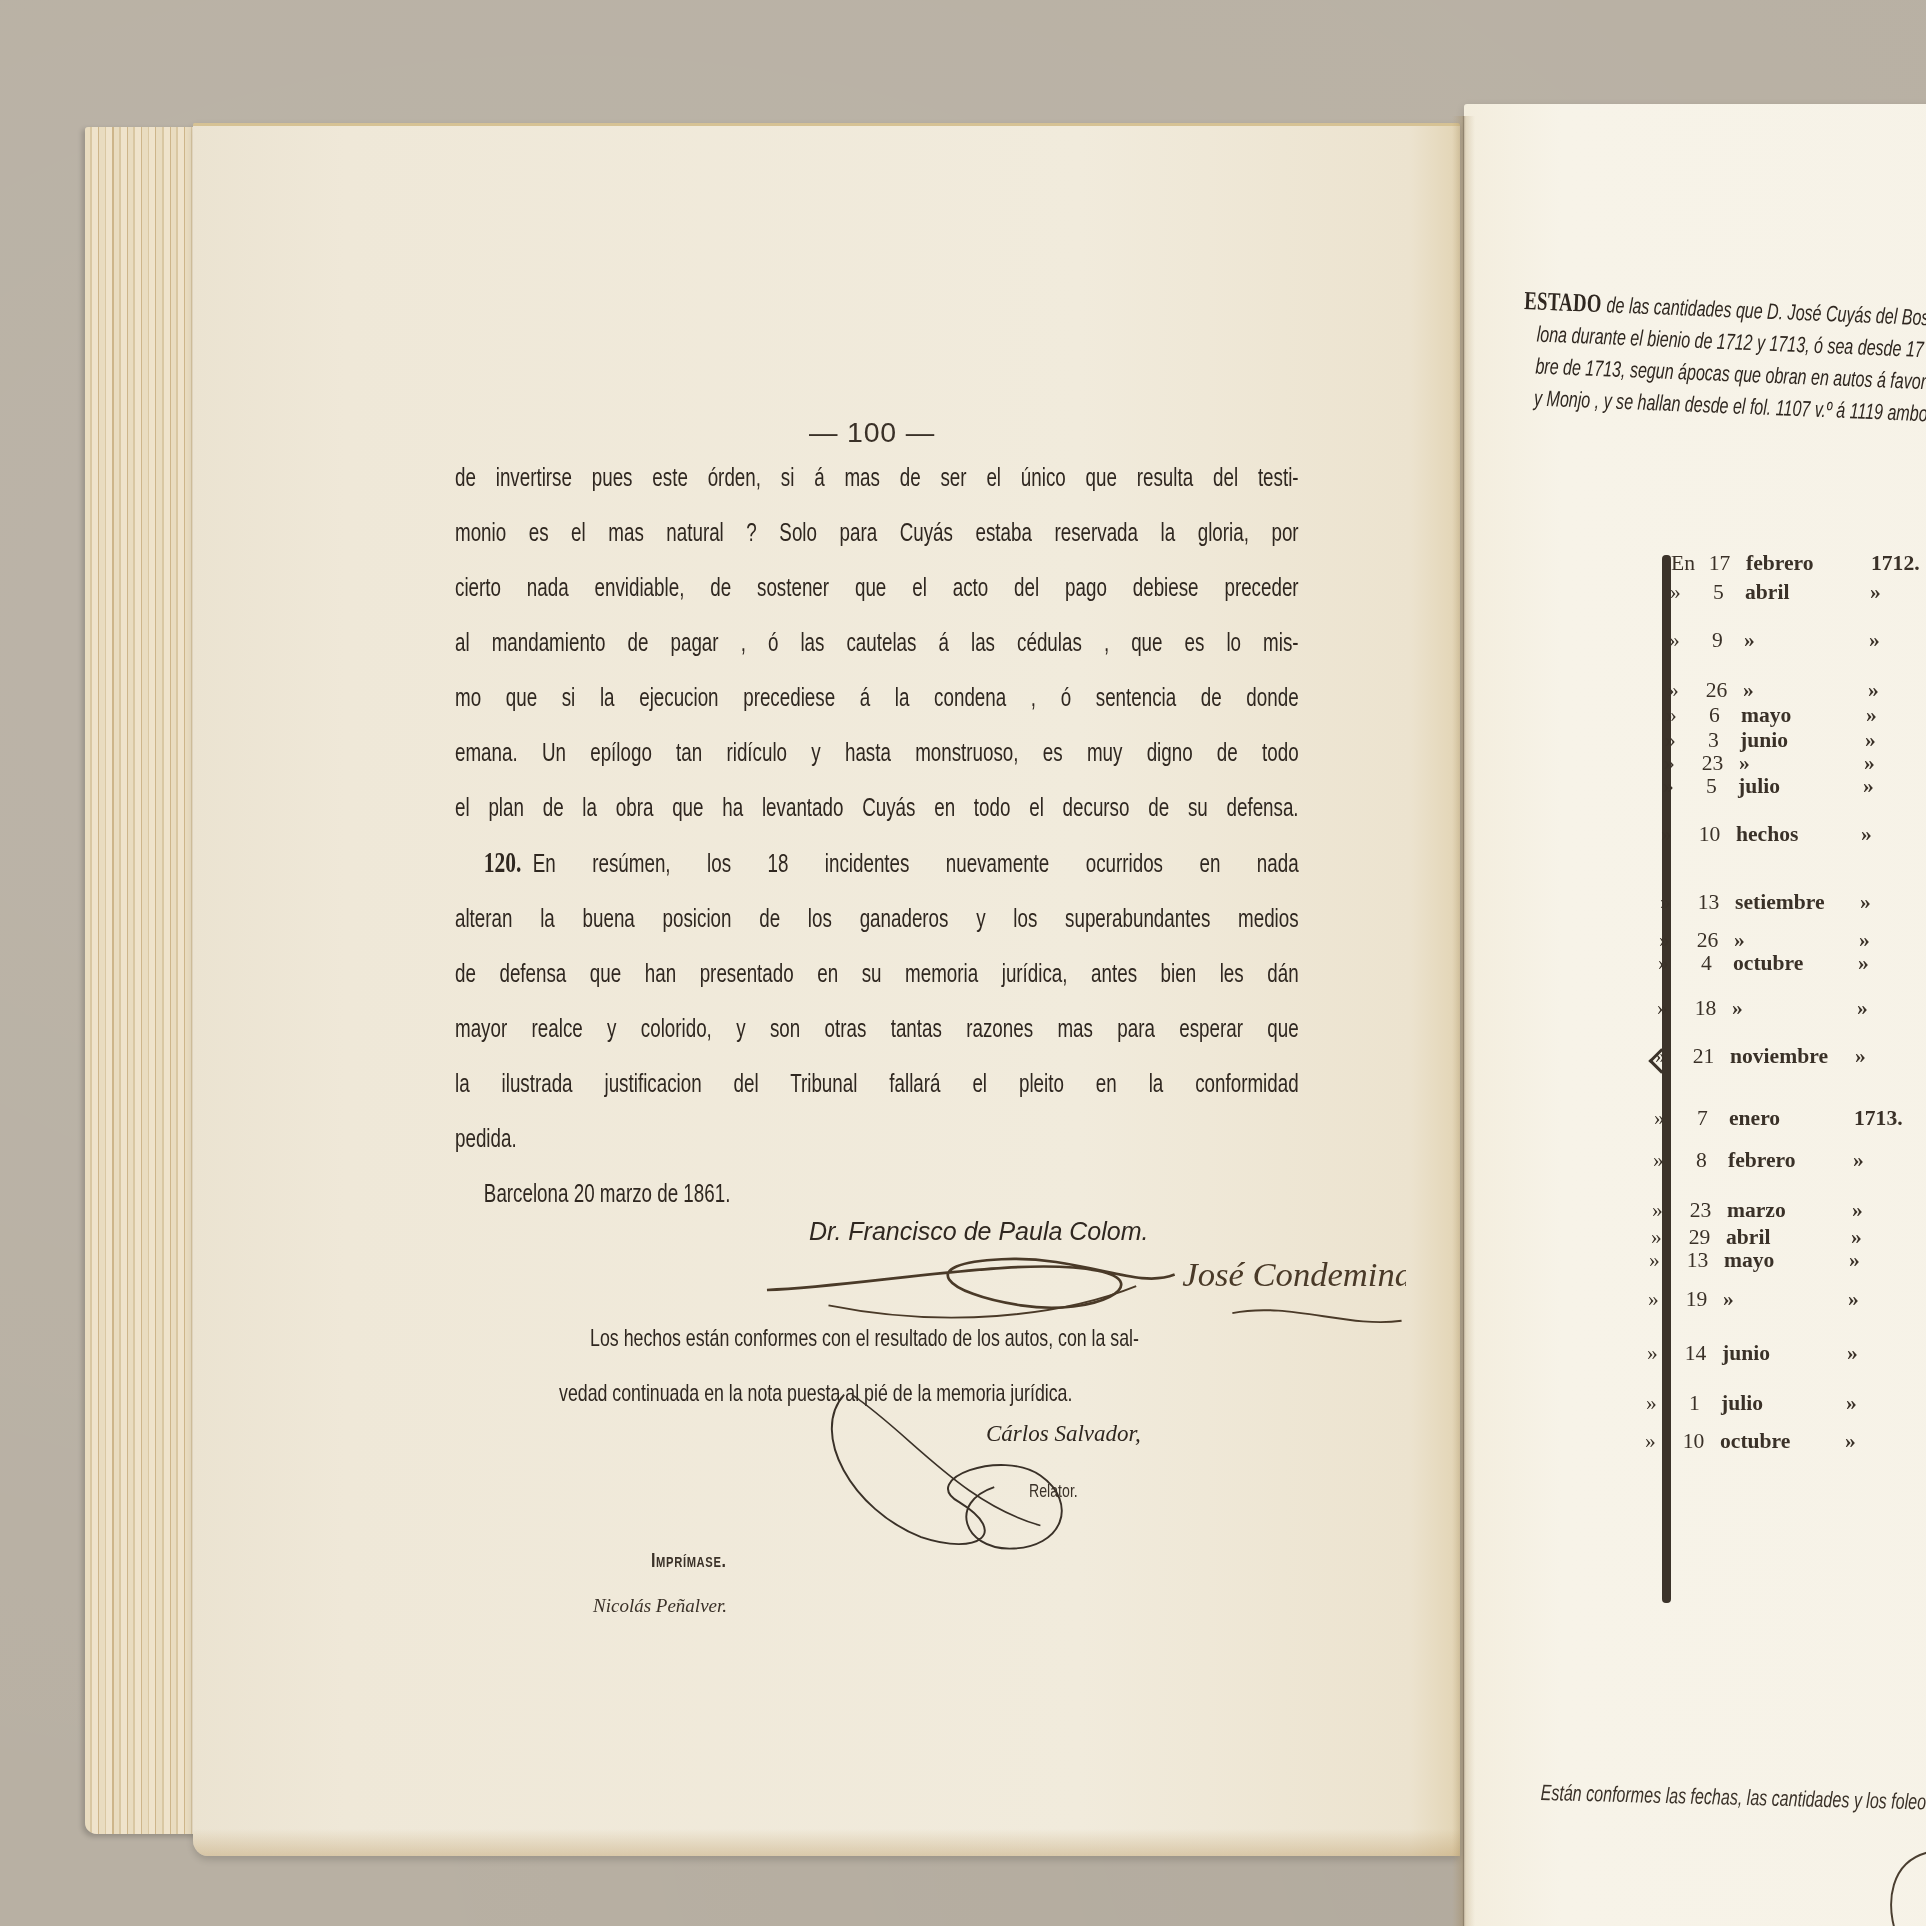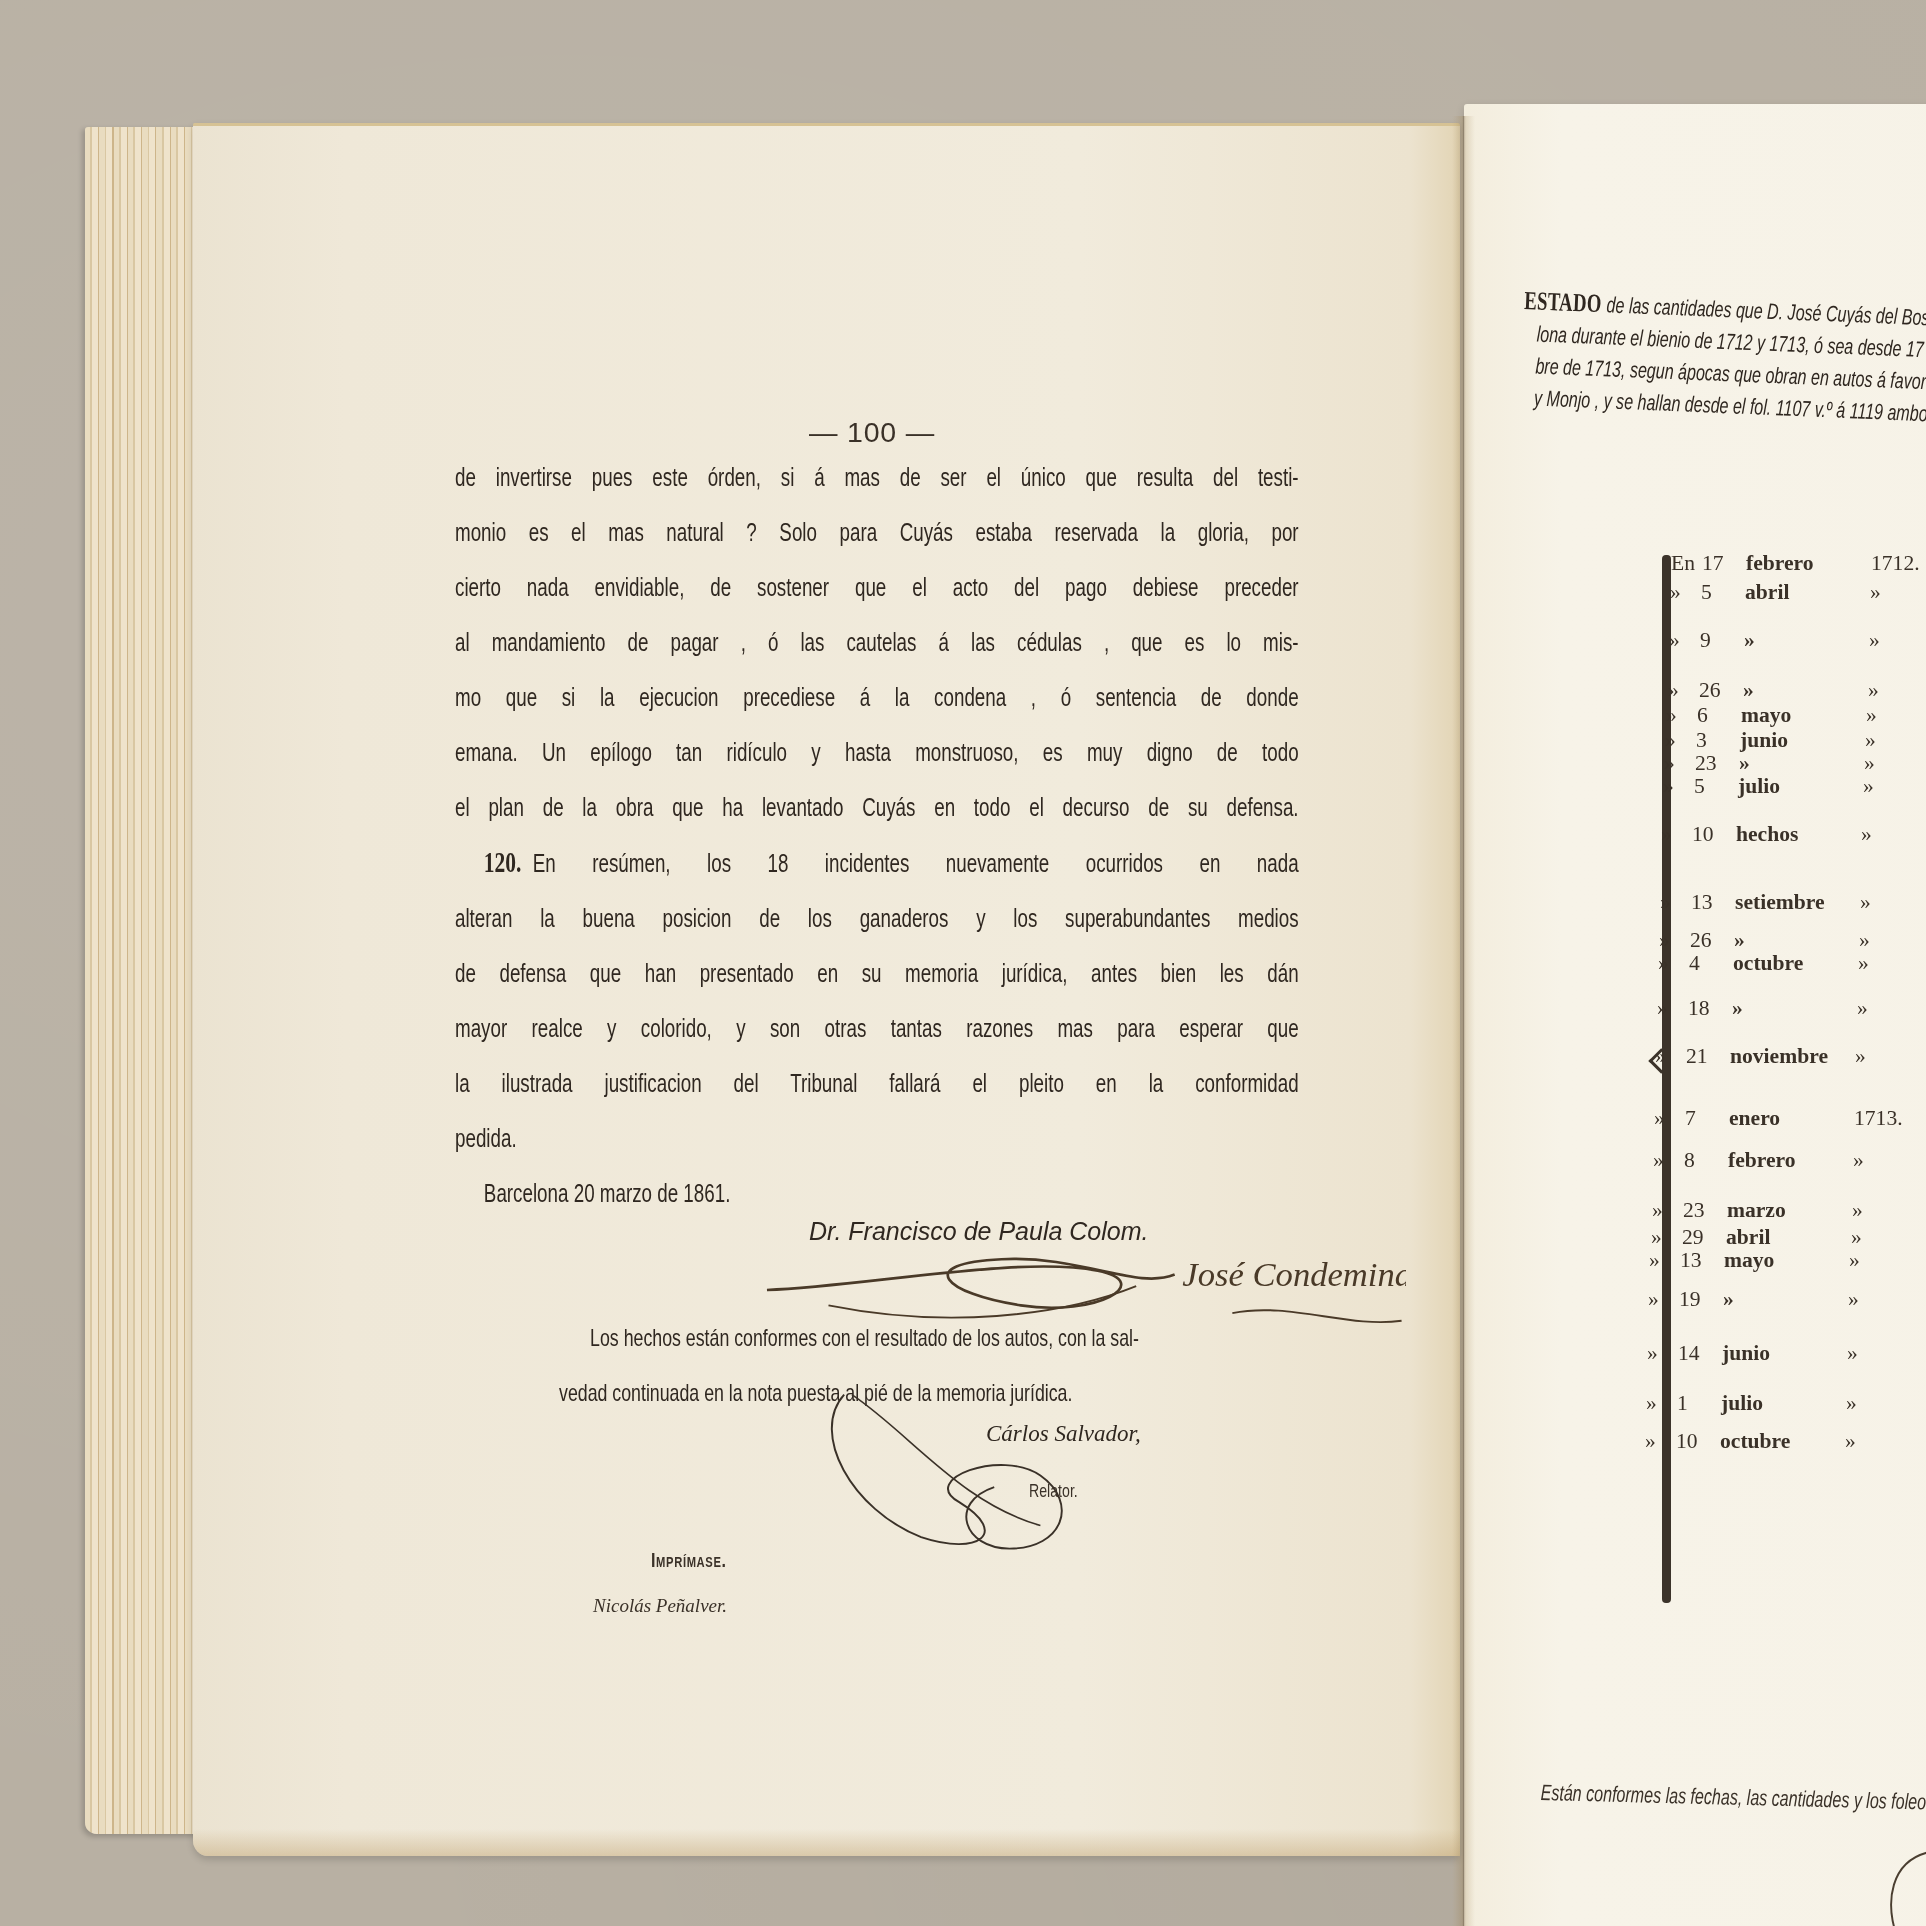--- a/index.html
+++ b/index.html
@@ -123,23 +123,23 @@
     }
     .margin-note {
       position: absolute; left: 19px; top: 393px; width: 139px;
       font-size: 21px; line-height: 29px; font-family: "Liberation Serif", serif;
     }
     .margin-note .ajust { font-weight: 900; font-family: "Liberation Sans", sans-serif; transform: scaleX(0.85); transform-origin: left top; display: block; }
     .margin-note .line { display: block; white-space: nowrap; }
 
     .row { position: absolute; left: 169px; height: 27px; font-size: 21.6px; white-space: nowrap; }
     .row .ditto-l { position: absolute; left: 0; width: 23px; }
-    .row .day { position: absolute; left: 31px; width: 35px; text-align: left; }
+    .row .day { position: absolute; left: 31px; width: 35px; text-align: center; }
     .row .month { position: absolute; left: 75px; font-weight: bold; }
-    .row .year { position: absolute; left: 200px; font-weight: normal; }
+    .row .year { position: absolute; left: 200px; font-weight: bold; }
     .row .leader {
       position: absolute; left: 270px; width: 181px; top: 13px; height: 3.1px;
       background: radial-gradient(circle, #3a3128 1.3px, transparent 1.7px) 0 0 / 28px 3.1px repeat-x;
     }
     .amt-line { position: absolute; height: 24px; font-size: 21.6px; font-weight: bold; white-space: nowrap; font-family: "Liberation Serif", serif; }
     .total-line { position: absolute; left: 532px; top: 1144px; }
 
     .footer-note {
       position: absolute; left: 1541px; top: 1780px; font-size: 22.3px; font-style: italic;
       font-family: "Liberation Sans", sans-serif; transform: rotate(1.4deg) scaleX(0.72); transform-origin: left top;

